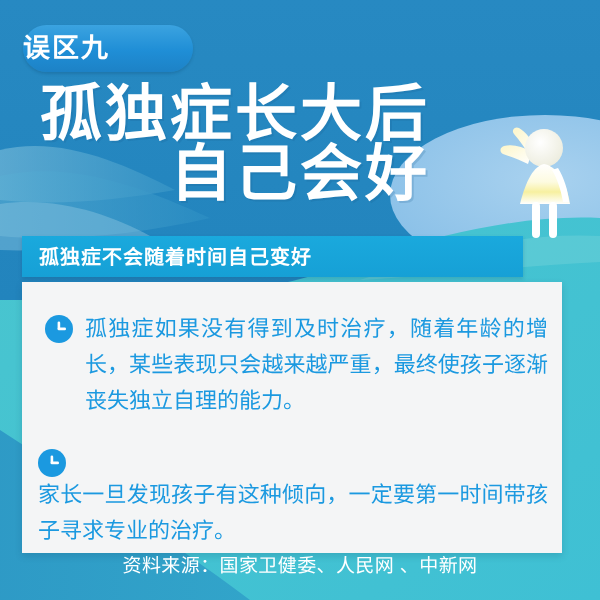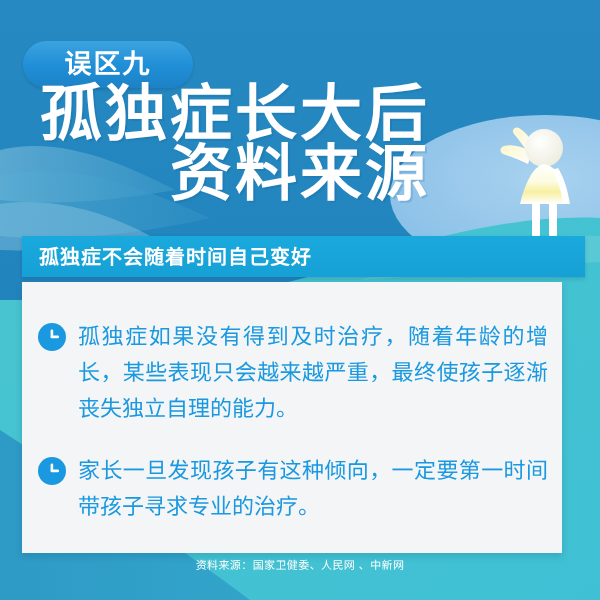--- a/index.html
+++ b/index.html
@@ -34,22 +34,21 @@
     position: absolute;
     left: 23px;
     top: 25px;
     width: 170px;
     height: 47px;
     border-radius: 24px;
     background: linear-gradient(180deg, #3ba3e0 0%, #1f8ed6 55%, #1d82c6 100%);
     box-shadow: 0 2px 3px rgba(10,60,95,0.22);
     display: flex;
     align-items: center;
-    justify-content: center;
-    margin-top: 16px;
+    justify-content: flex-start;
   }
   .badge-text {
     color: #ffffff;
     font-size: 27px;
     font-weight: bold;
     letter-spacing: 2px;
     line-height: 1;
   }
 
   
@@ -68,21 +67,21 @@
     line-height: 60px;
     text-shadow: 2px 2px 0 rgba(20,90,140,0.18);
     white-space: nowrap;
   }
 
   
   .subtitle-bar {
     position: absolute;
     left: 22px;
     top: 236px;
-    width: 563px;
+    width: 501px;
     height: 41px;
     background: linear-gradient(180deg, #1aa9dd 0%, #16a0d6 100%);
     box-shadow: 0 2px 4px rgba(10,60,95,0.20);
     display: flex;
     align-items: center;
   }
   .subtitle-text {
     color: #ffffff;
     font-size: 20px;
     font-weight: bold;
@@ -102,22 +101,22 @@
     box-shadow: 0 3px 7px rgba(10,60,95,0.18);
     padding: 0;
     box-sizing: border-box;
   }
 
   .bullet-row {
     display: flex;
     align-items: flex-start;
     padding: 0 14px 0 16px;
   }
-  .bullet-row.first { padding-top: 37px; }
-  .bullet-row.second { padding-top: 26px; }
+  .bullet-row.first { padding-top: 29px; margin-left: 7px; }
+  .bullet-row.second { padding-top: 26px; flex-direction: column; }
 
   .clock-icon {
     flex: 0 0 auto;
     width: 28px;
     height: 28px;
     margin-top: 4px;
     margin-right: 12px;
   }
 
   .bullet-text {
@@ -132,21 +131,21 @@
   
   .footer {
     position: absolute;
     left: 0;
     top: 556px;
     width: 600px;
     text-align: center;
   }
   .footer-line {
     color: #ffffff;
-    font-size: 11px;
+    font-size: 19px;
     line-height: 19px;
     letter-spacing: 0.4px;
   }
 
   
   .figure {
     position: absolute;
     left: 470px;
     top: 108px;
     width: 122px;
@@ -230,21 +229,21 @@
     <path d="M74,56 C64,58 56,72 50,96 L100,96 C96,72 86,58 74,56 Z" fill="url(#gradDress)"></path>
 
     <path d="M88,60 C94,70 98,82 99,94 L93,94 C91,82 87,70 82,62 Z" fill="#ffffff"></path>
 
     <rect x="62" y="94" width="8" height="36" rx="4" fill="#ffffff"></rect>
     <rect x="79" y="94" width="8" height="36" rx="4" fill="#ffffff"></rect>
   </svg>
 
   <div class="title-block">
     <div class="title-line">孤独症长大后</div>
-    <div class="title-line">资料来源</div>
+    <div class="title-line">自己会好</div>
   </div>
 
   <div class="subtitle-bar">
     <span class="subtitle-text">孤独症不会随着时间自己变好</span>
   </div>
 
   <div class="card">
 
     <div class="bullet-row first">
       <svg class="clock-icon" viewBox="0 0 28 28">

